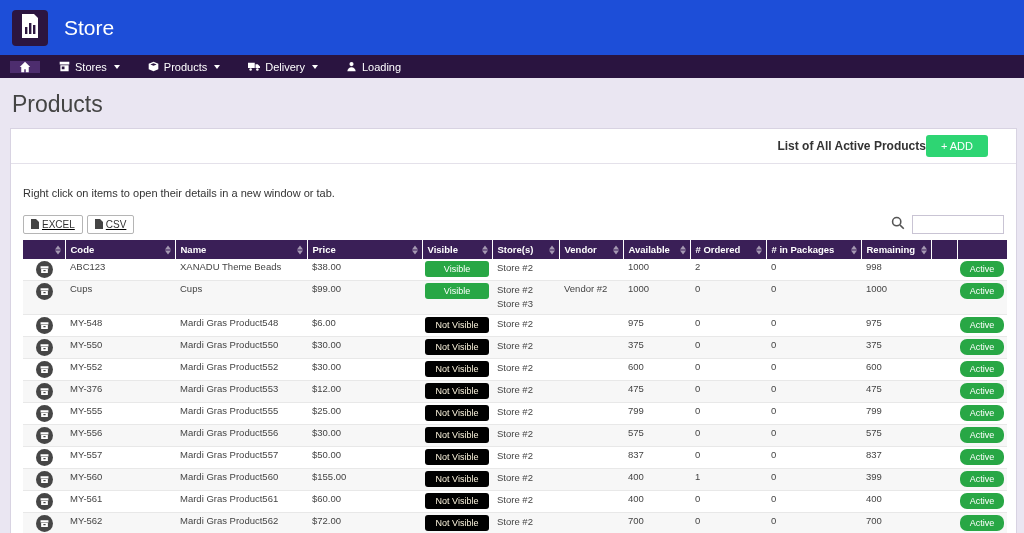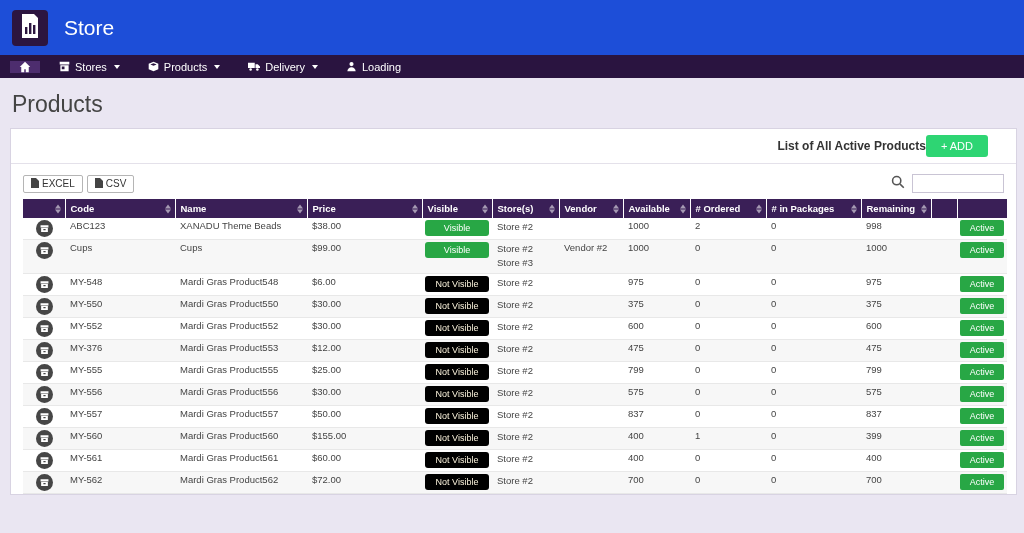--- a/index.html
+++ b/index.html
@@ -25,21 +25,21 @@
   .page-title { font-size:23px; color:#444; font-weight:400; margin:13px 0 10px 12px; }
 
   .panel { background:#fff; border:1px solid #d8d3e2; margin:0 7px 0 10px; }
   .panel-header { display:flex; align-items:center; justify-content:flex-end; padding:6px 28px; border-bottom:1px solid #e4e1ea; }
   .panel-title { font-size:12px; font-weight:bold; color:#333; }
   .add-btn { background:#2ed573; color:#fff; font-size:11px; border:none; border-radius:3px; padding:5px 15px; cursor:pointer; }
 
   .panel-body { padding:10px 12px 0 12px; }
   .hint { font-size:11px; color:#333; margin:13px 0 16px 0; }
 
-  .toolbar { display:flex; justify-content:space-between; align-items:center; margin-bottom:6px; }
+  .toolbar { display:flex; justify-content:space-between; margin-bottom:6px;text-decoration:underline; }
   .export-group { display:flex; }
   .export-btn { font-size:10px; color:#333; background:#fff; border:1px solid #b5b5b5; border-radius:2px; padding:2px 7px; margin-right:4px; display:inline-flex; align-items:center; gap:3px; cursor:pointer; }
   .search-wrap { display:flex; align-items:center; gap:7px; }
   .search-input { width:92px; height:19px; border:1px solid #c9c4d4; font-size:11px; padding:0 4px; background:#fff; }
 
   
   table { width:100%; border-collapse:collapse; table-layout:fixed; font-size:9.5px; color:#444; }
   thead th { background:#3a1f57; color:#fff; font-weight:bold; font-size:9.5px; text-align:left;
              padding:4px 11px 4px 5px; position:relative; border-right:1px solid rgba(255,255,255,.12);
              white-space:nowrap; overflow:hidden; cursor:pointer; }
@@ -51,21 +51,21 @@
   tbody tr:nth-child(even) td { background:#f7f7f7; }
   tbody tr { cursor:pointer; }
 
   td.col-icon { text-align:center; padding:2px 0; }
   .row-icon { display:inline-flex; width:17px; height:17px; border-radius:50%; background:#464646; align-items:center; justify-content:center; cursor:pointer; }
 
   td.col-badge { padding:2px 3px; }
   .badge { display:block; text-align:center; border-radius:3px; padding:3px 0; font-size:9px; color:#fff; cursor:pointer; }
   .badge-green { background:#28a745; }
   .badge-amber { background:#000000; color:#fbf3dc; }
-  .status-badge { display:block; background:#28a745; color:#fff; text-align:center; border-radius:2px; padding:3px 0; font-size:9px; cursor:pointer; }
+  .status-badge { display:block; background:#28a745; color:#fff; text-align:center; border-radius:7px; padding:3px 0; font-size:9px; cursor:pointer; }
   .store-line { line-height:1.5; }
 </style>
 </head>
 <body>
 
 <div class="topbar">
   <div class="logo">
     <span>
       <svg width="20" height="24" viewBox="0 0 20 24">
           <path fill="#fff" d="M2 0h12l4 4v20H2z"></path>
@@ -127,20 +127,21 @@
 </div>
 
 <div class="page-title">Products</div>
 
 <div class="panel">
   <div class="panel-header">
     <span class="panel-title">List of All Active Products</span>
     <button class="add-btn">+  ADD</button>
   </div>
   <div class="panel-body">
+    <div class="hint">Right click on items to open their details in a new window or tab.</div>
 
     <div class="toolbar">
       <div class="export-group">
         <button class="export-btn">
           <span><svg width="8" height="10" viewBox="0 0 8 10">
                 <path fill="#444" d="M0 0h5l3 3v7H0z"></path>
               </svg></span>
           <span>EXCEL</span>
         </button>
         <button class="export-btn">

